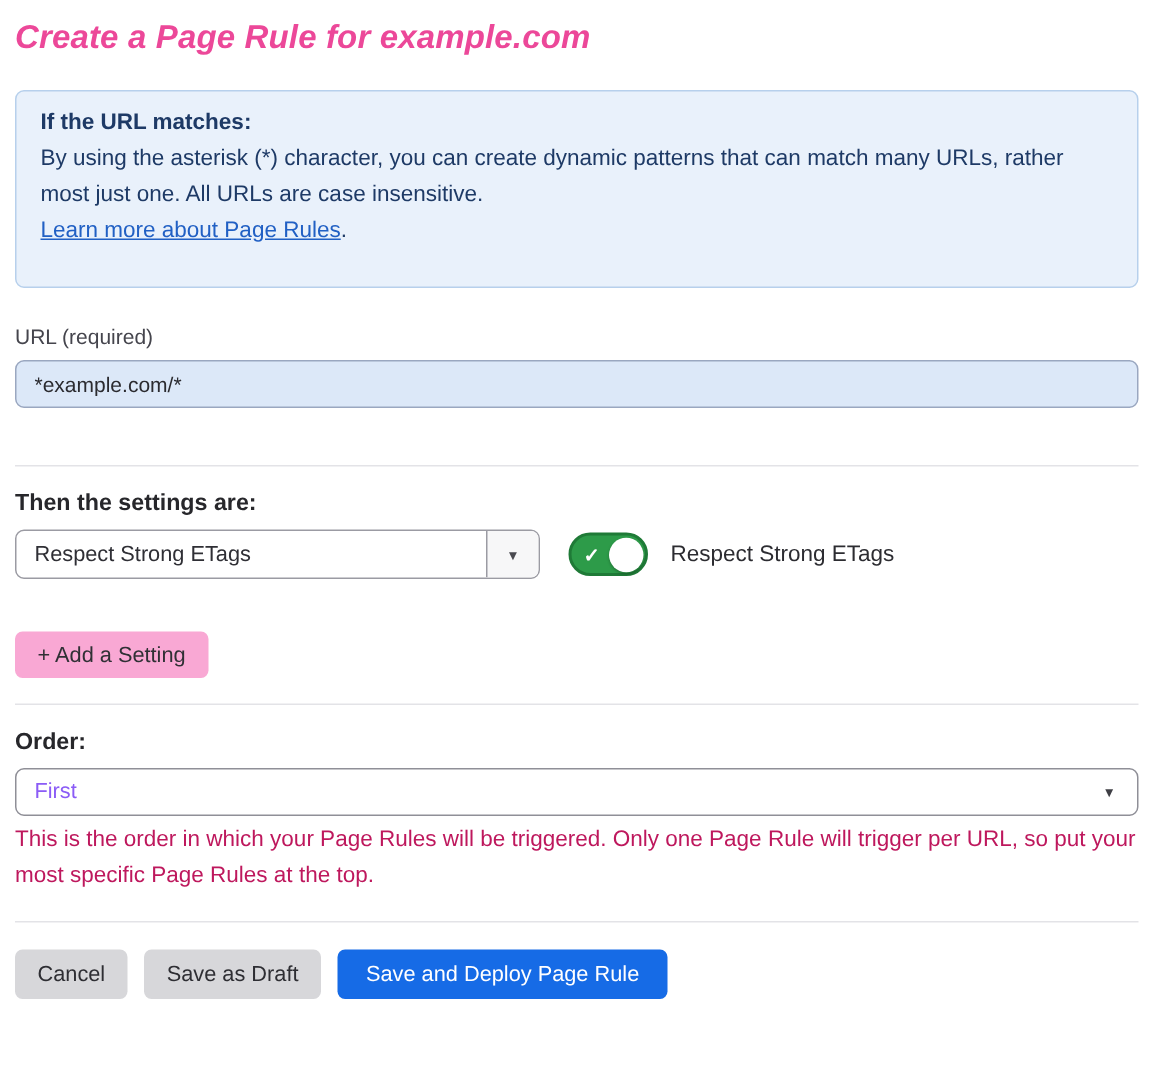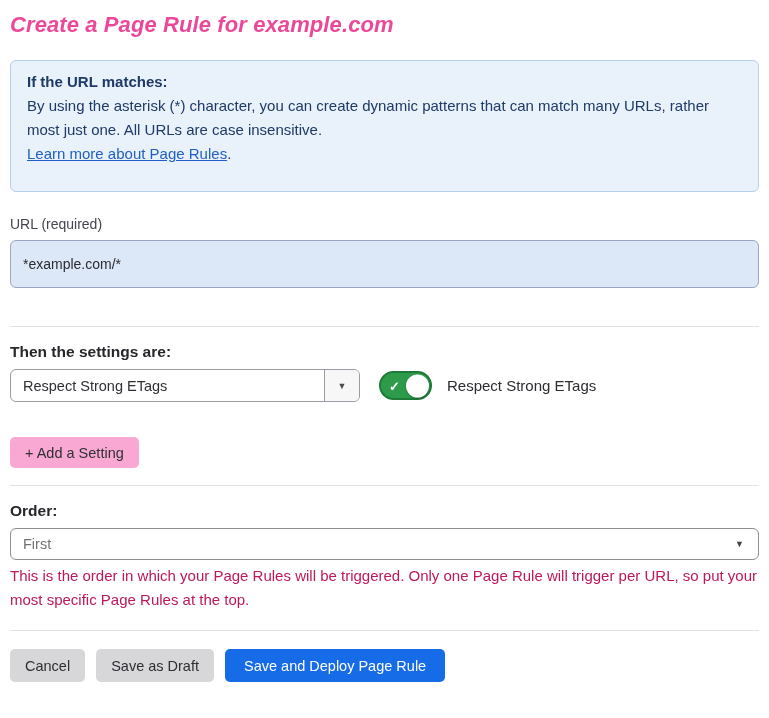--- a/index.html
+++ b/index.html
@@ -40,21 +40,21 @@
 
   .field-label {
     margin-top: 24px;
     font-size: 14px;
     color: #45454d;
   }
 
   .url-input {
     margin-top: 8px;
     width: 100%;
-    height: 48px;
+    height: 32px;
     background: #dce8f8;
     border: 1px solid #9aa7c0;
     border-radius: 6px;
     padding: 0 12px;
     font-family: "Liberation Sans", sans-serif;
     font-size: 14px;
     color: #2b2b30;
     outline: none;
   }
 
@@ -174,21 +174,21 @@
     border-radius: 6px;
     background: #ffffff;
     display: flex;
     align-items: center;
     justify-content: space-between;
     padding: 0 14px 0 12px;
     cursor: pointer;
   }
   .order-select .order-value {
     font-size: 14.5px;
-    color: #737373;
+    color: #8b5cf6;
   }
   .order-select .order-chevron {
     font-size: 9px;
     color: #3f3f45;
   }
 
   .help-text {
     margin-top: 4px;
     font-size: 15px;
     line-height: 24px;

